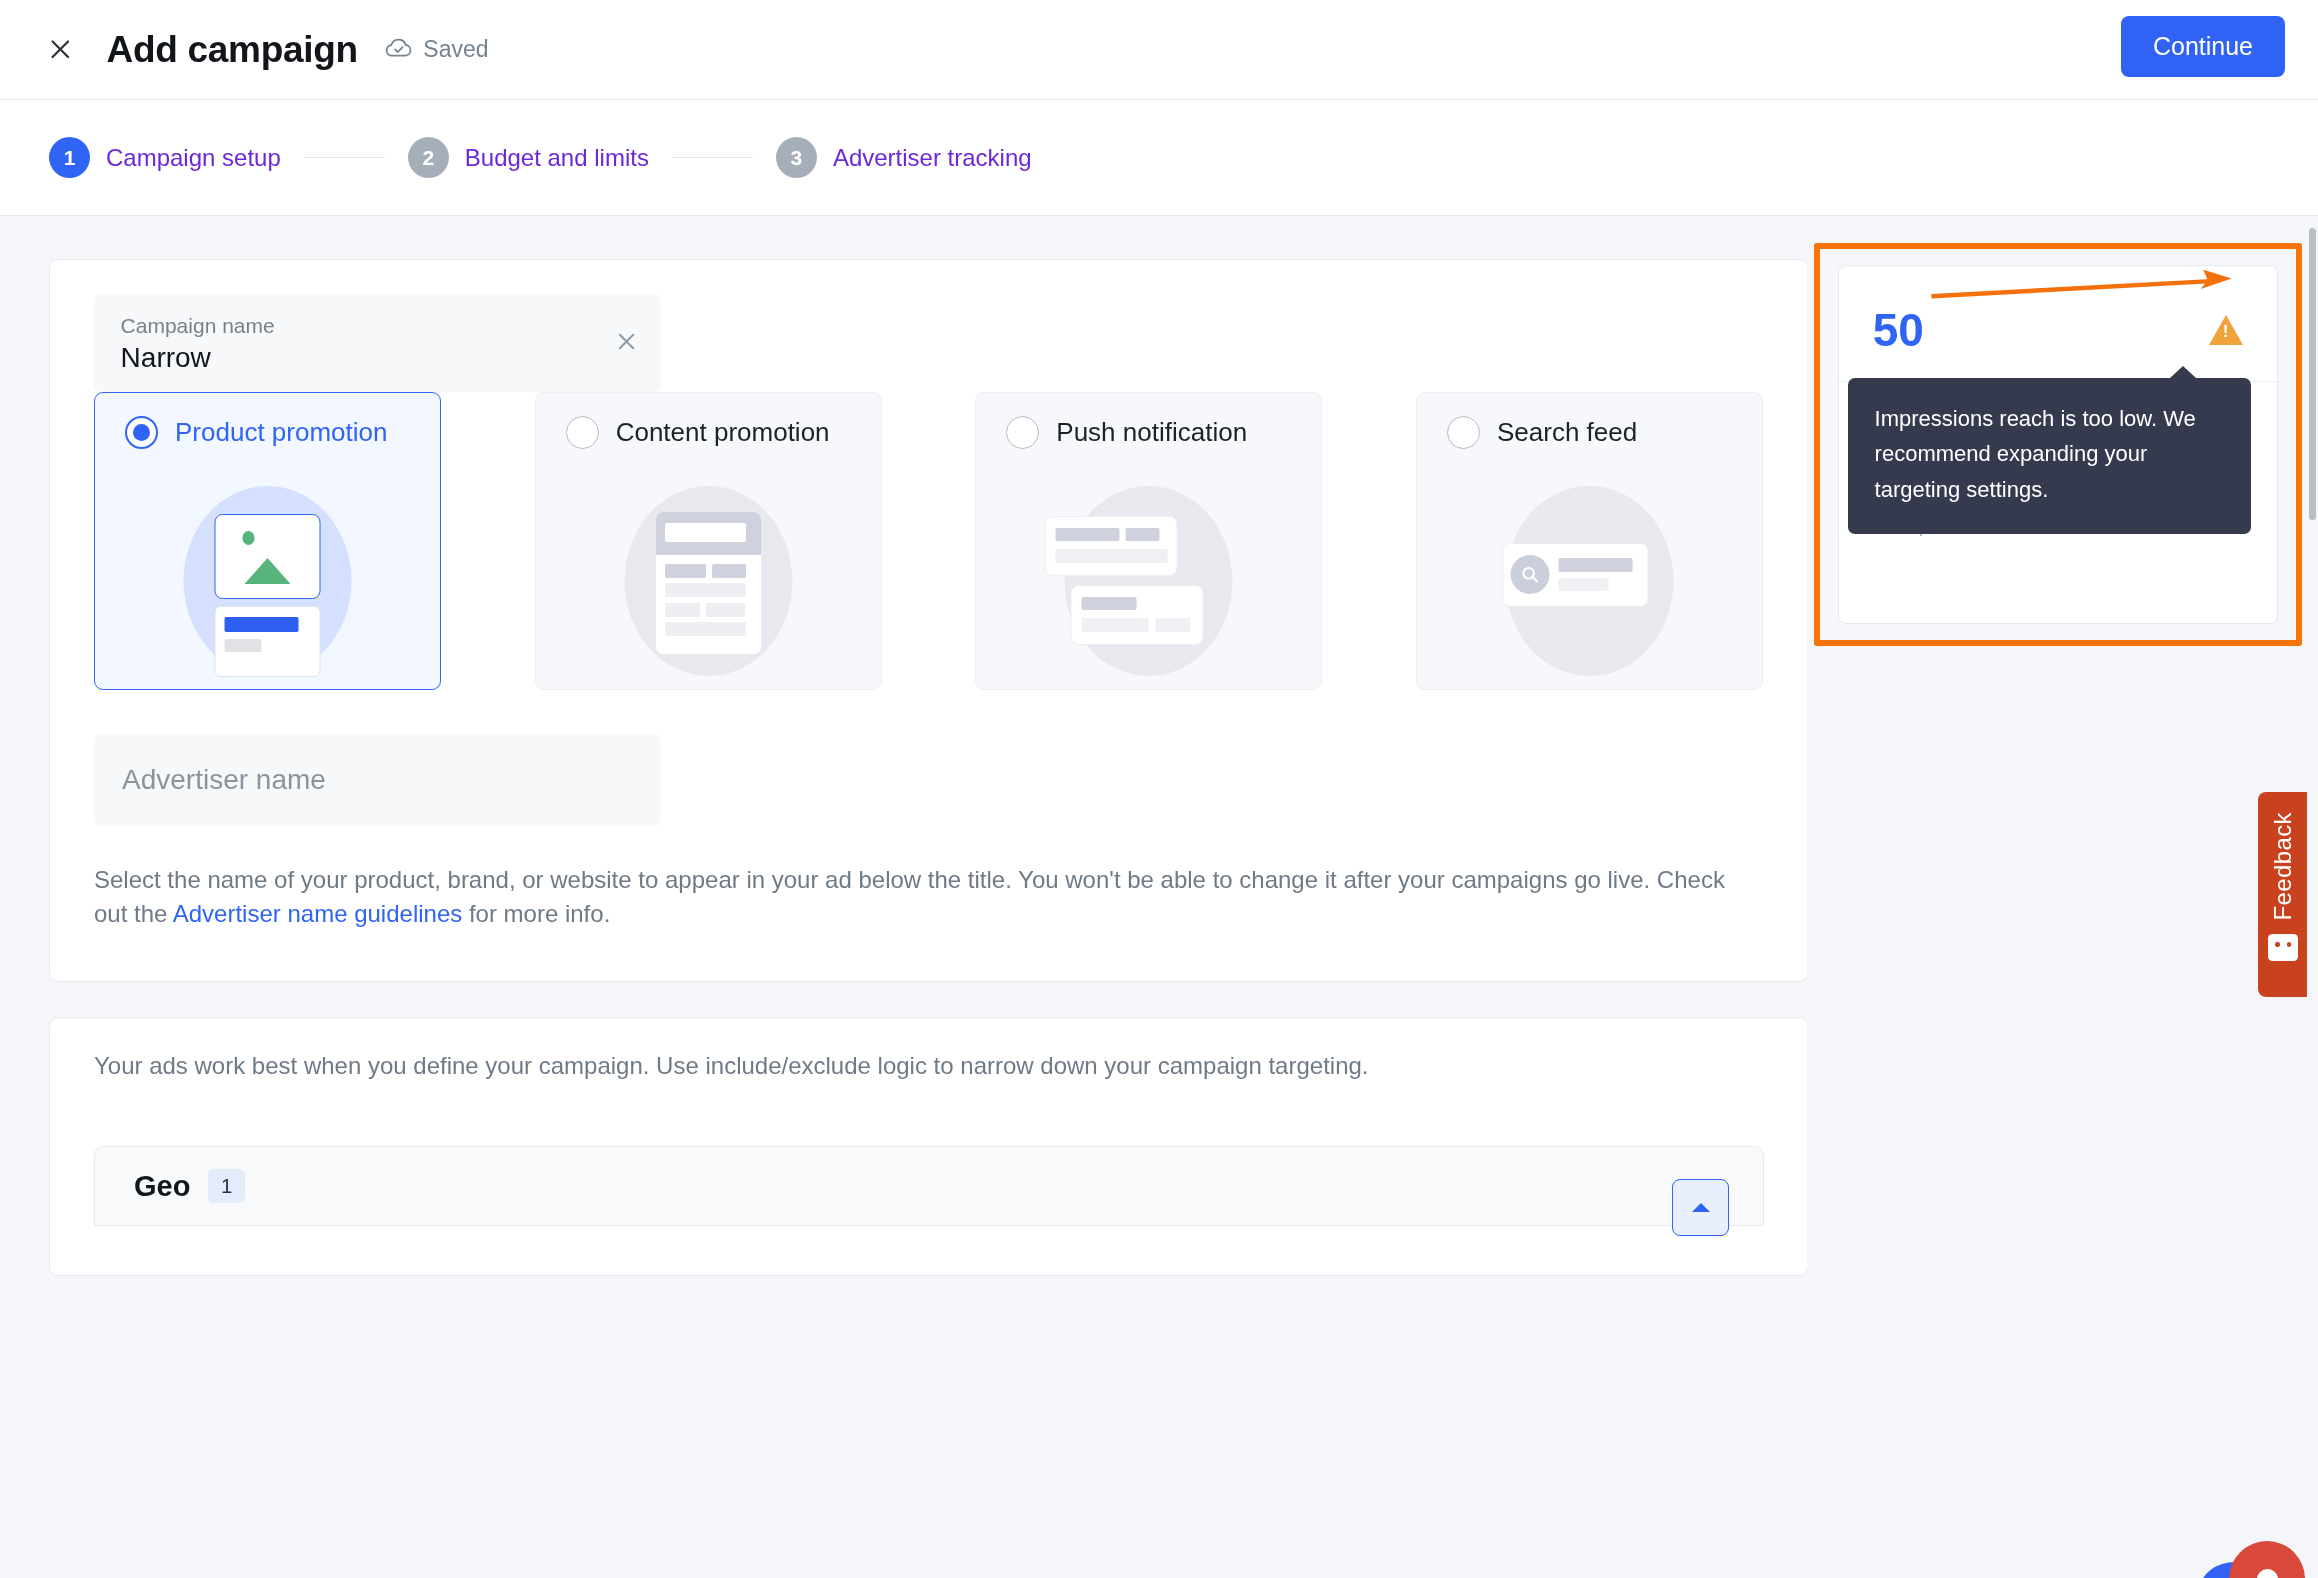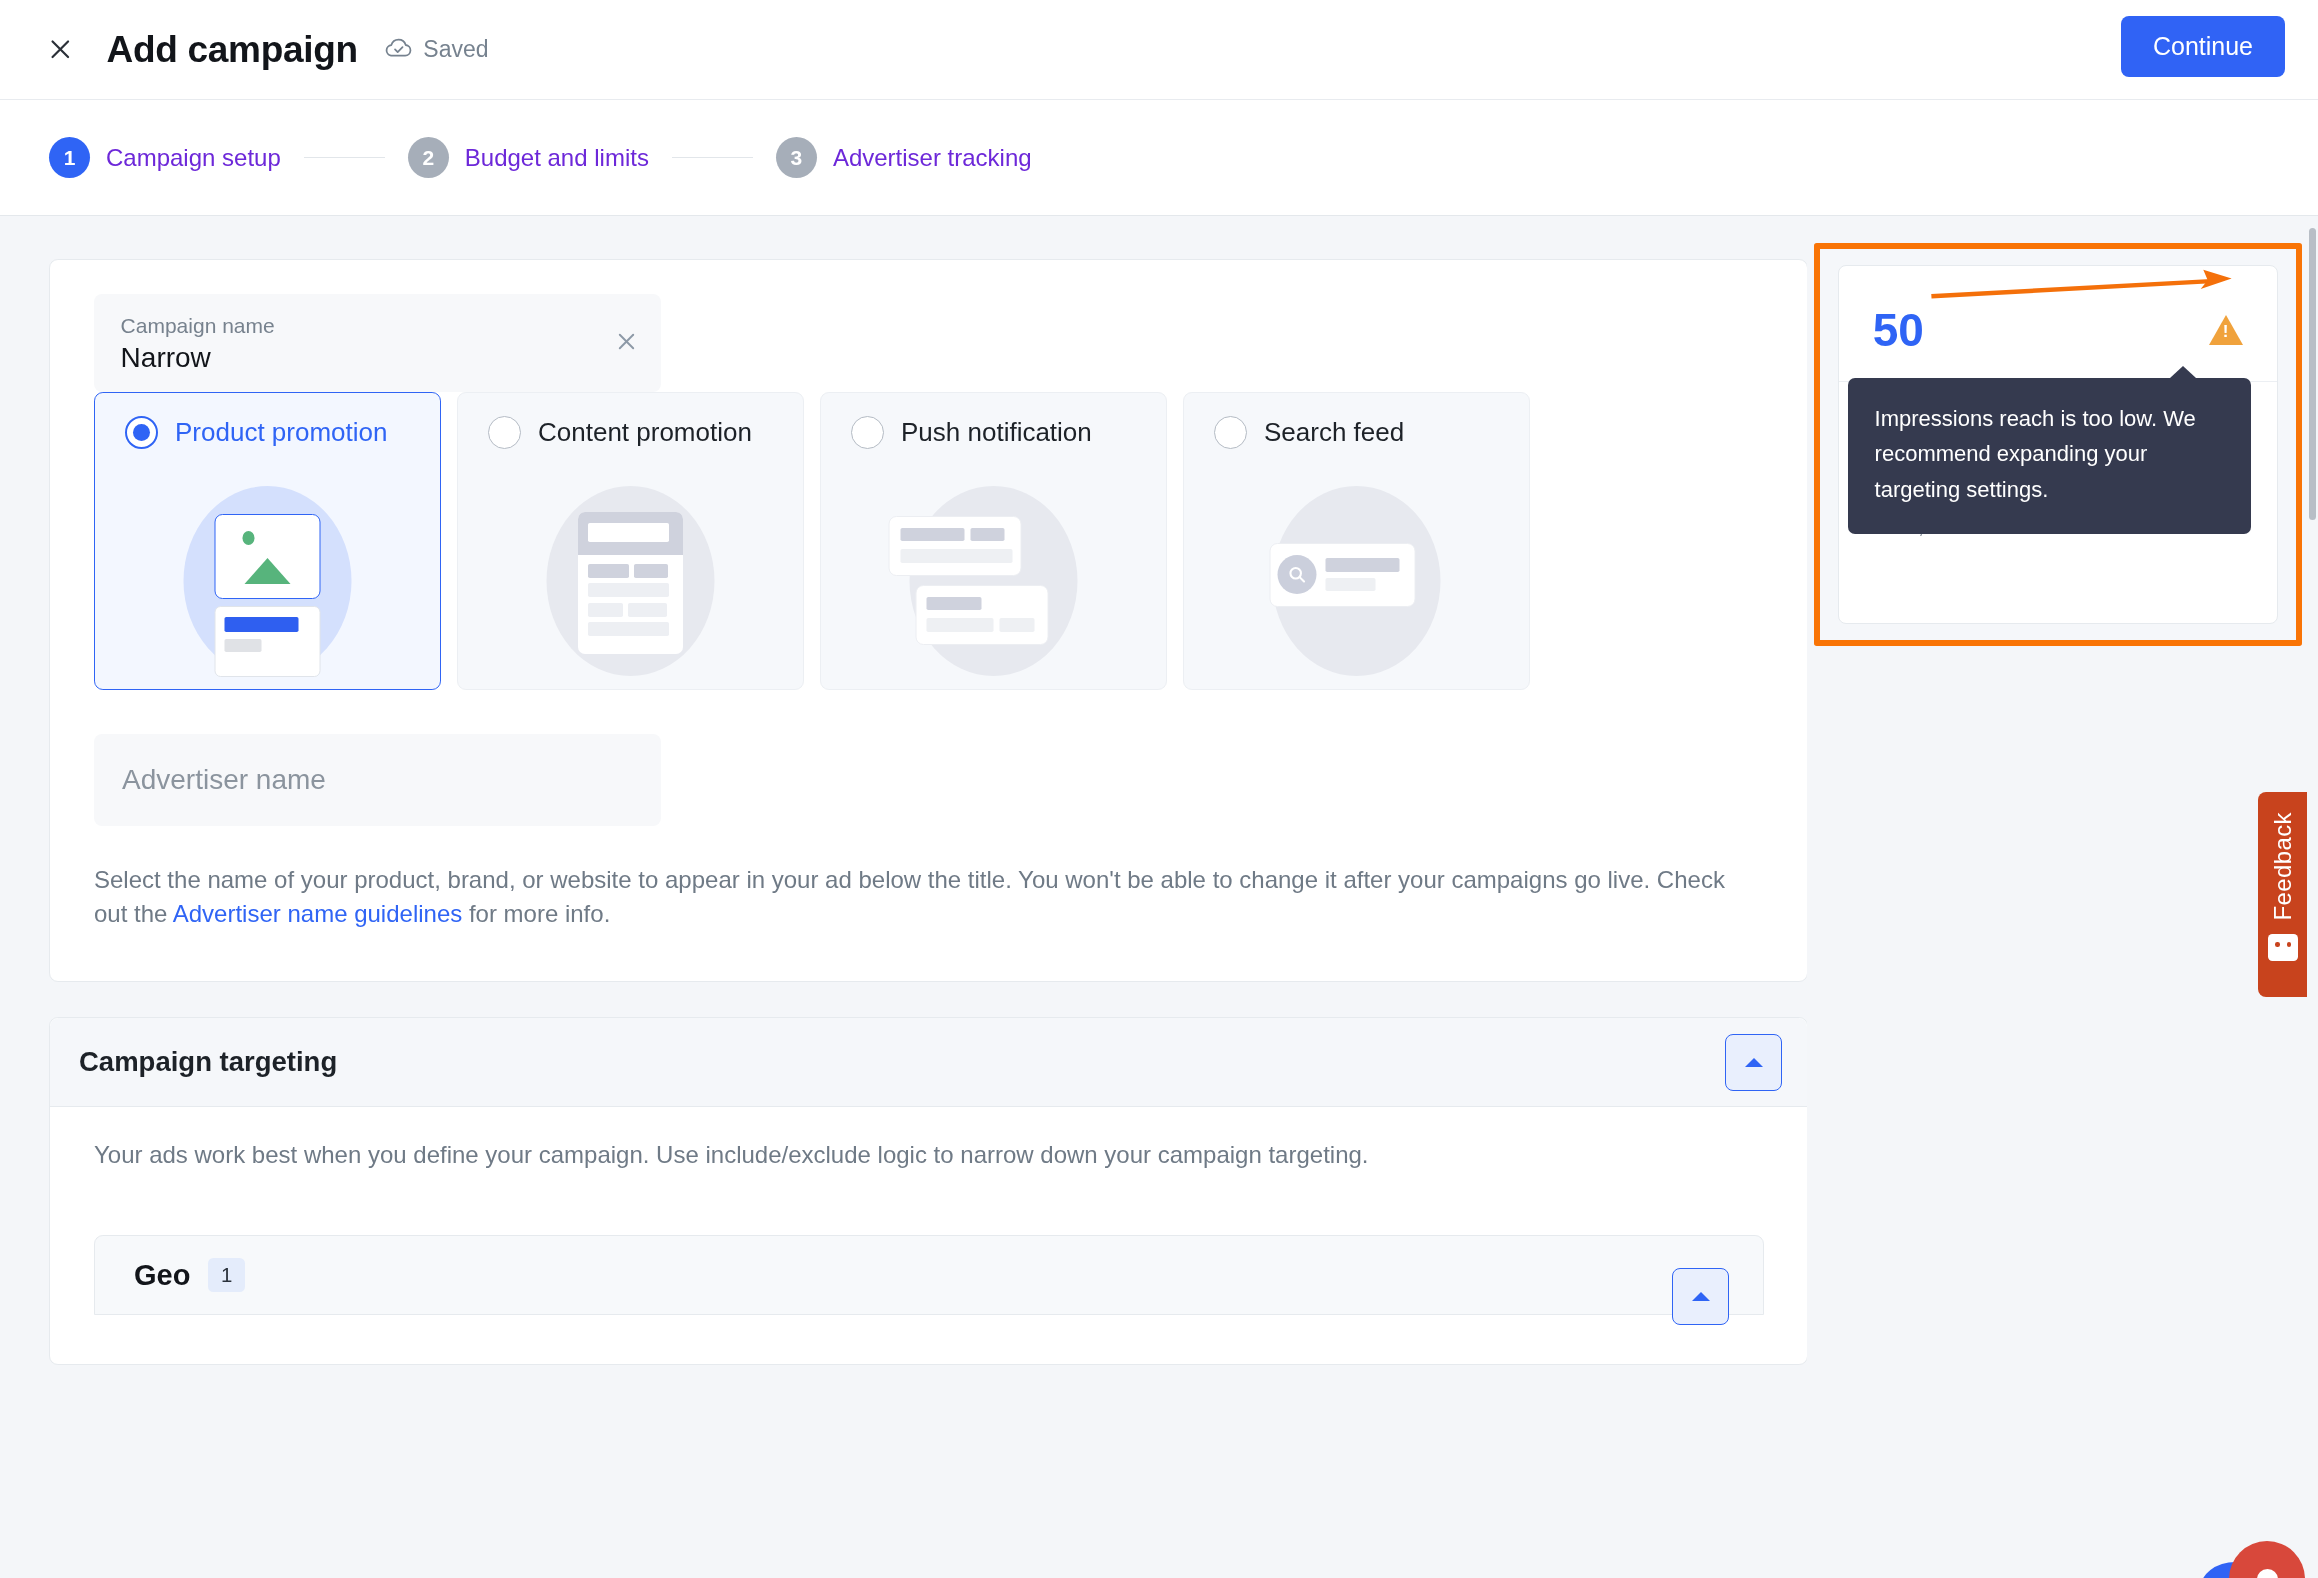--- a/index.html
+++ b/index.html
@@ -154,21 +154,21 @@
     cursor: text;
   }
   .field-placeholder { font-size: 28px; color: #8b949e; }
 
   .section-title {
     font-size: 28px; font-weight: bold; color: #1d2228;
     margin: 49px 0 28px 0;
   }
 
   
-  .type-row { display: flex; gap: 16px; }
+  .type-row { display: flex; gap: 16px; justify-content: space-between; }
   .type-card {
     width: 347px; height: 298px;
     background: #f6f8fb;
     border: 0.9px solid #eceff3;
     border-radius: 8.9px;
     padding: 23px 0 0 30px;
     cursor: pointer;
     position: relative;
     overflow: hidden;
   }
@@ -624,26 +624,20 @@
         <div class="field-empty" style="margin-top:44px">
           <span class="field-placeholder">Advertiser name</span>
         </div>
 
         <div class="helper"><span>Select the name of your product, brand, or website to appear in your ad below the title. You won't be able to change it after your campaigns go live. Check out the </span><a>Advertiser name guidelines</a><span> for more info.</span></div>
 
       </div>
     </div>
 
     <div class="card">
-      <div class="card-head">
-        <div class="card-title">Campaign targeting</div>
-        <div class="collapse-btn">
-          <span class="caret-up"></span>
-        </div>
-      </div>
       <div class="card-body">
         <div class="targeting-desc">Your ads work best when you define your campaign. Use include/exclude logic to narrow down your campaign targeting.</div>
 
         <div class="subcard">
           <span class="sub-title">Geo</span>
           <span class="badge">1</span>
           <div class="sub-collapse">
             <span class="caret-up"></span>
           </div>
         </div>

